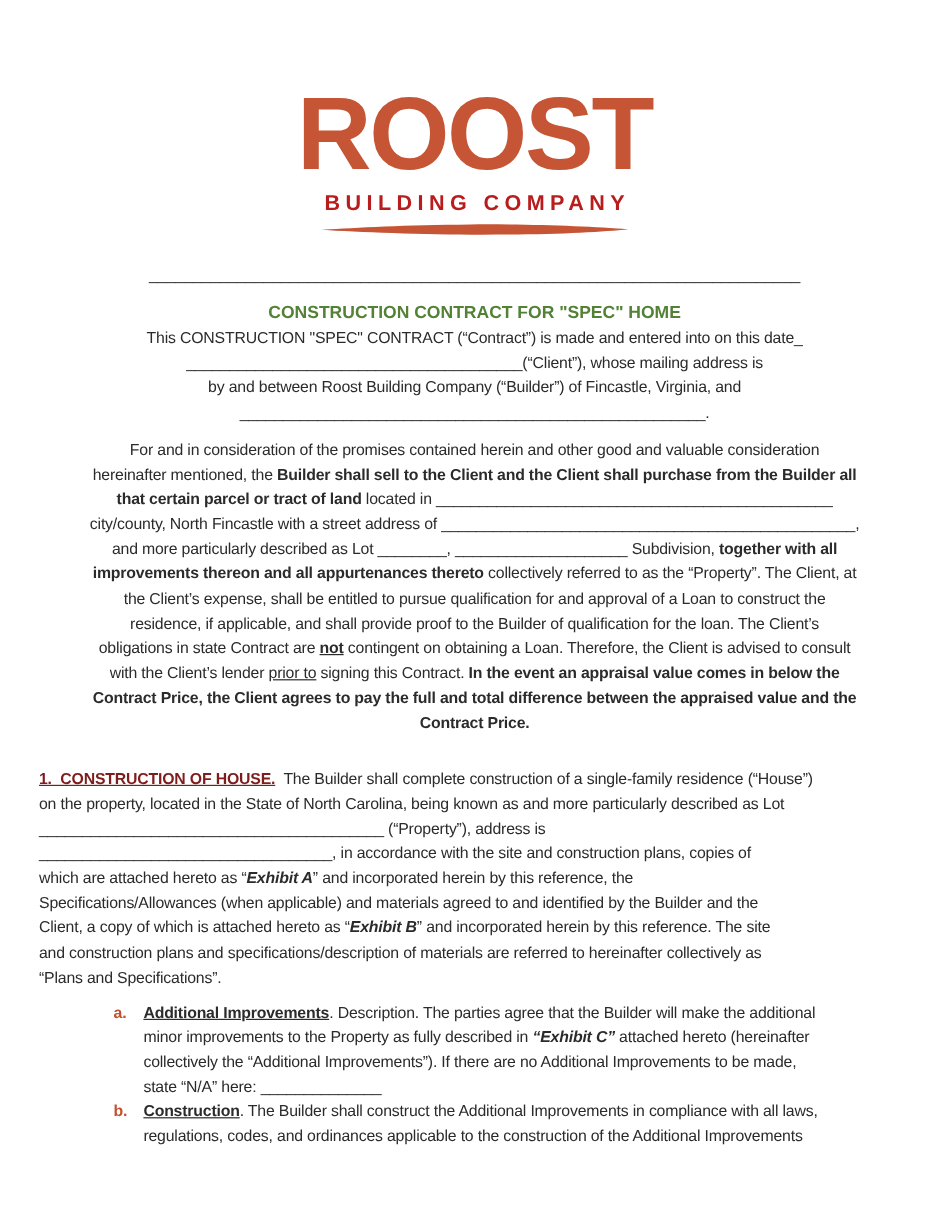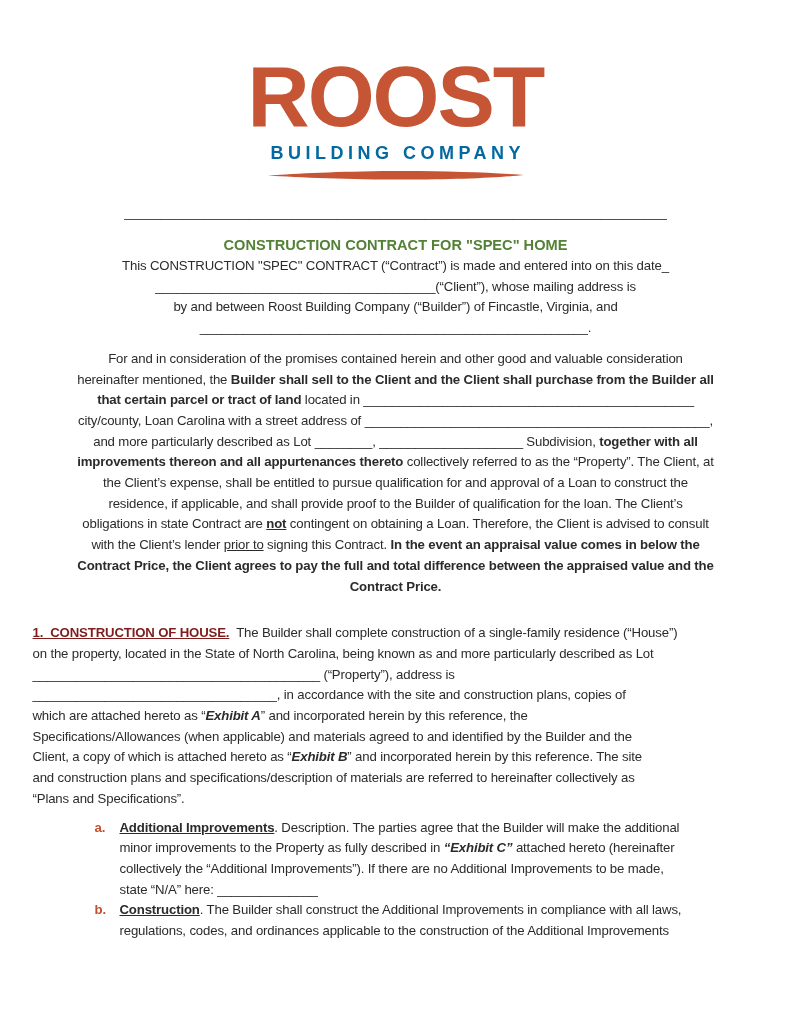--- a/index.html
+++ b/index.html
@@ -1,31 +1,31 @@
 <!DOCTYPE html>
 <html><head>
 <meta charset="utf-8">
 <style>
   html,body{margin:0;padding:0;}
   body{
     width:791px;height:1024px;background:#ffffff;
     font-family:"Liberation Sans",sans-serif;color:#2b2b2b;
     overflow:hidden;
   }
-  .page{width:726px;margin:0 auto;padding-top:52px;}
+  .page{width:726px;margin:0 auto;padding-top:68px;}
 
   
   .logo{ text-align:center; }
   .logo-wordmark{
     font-size:86px;line-height:88px;font-weight:bold;letter-spacing:-2px;
     color:#C65535;
   }
   .logo-subtitle{
     font-size:18px;line-height:22px;font-weight:bold;letter-spacing:4.5px;
-    color:#0369a1;margin-top:2px;text-indent:4.5px;
+    color:#b91c1c;margin-top:2px;text-indent:4.5px;
   }
   .logo-swoosh{display:block;margin:3px auto 0 auto;}
 
   
   .top-rule{
     text-align:center;font-size:13.2px;line-height:20px;margin-top:20px;
     letter-spacing:0;color:#2b2b2b;white-space:pre;overflow:hidden;
   }
   .doc-title{
     margin:12px 0 0 0;text-align:center;
@@ -79,21 +79,21 @@
   <h1 class="doc-title">CONSTRUCTION CONTRACT FOR "SPEC" HOME</h1>
 
   <p class="para center"><span>This CONSTRUCTION "SPEC" CONTRACT (“Contract”) is made and entered into on this date</span><span>_
 </span><span>_______________________________________(“Client”), whose mailing address is
 </span><span>by and between Roost Building Company (“Builder”) of Fincastle, Virginia, and
 </span><span>______________________________________________________.</span></p>
 
   <p class="para center mt10"><span>For and in consideration of the promises contained herein and other good and valuable consideration
 </span><span>hereinafter mentioned, the </span><span class="b">Builder shall sell to the Client and the Client shall purchase from the Builder all
 </span><span class="b">that certain parcel or tract of land</span><span> located in </span><span>______________________________________________
-</span><span>city/county, Loan Carolina with a street address of </span><span>________________________________________________,
+</span><span>city/county, North Fincastle with a street address of </span><span>________________________________________________,
 </span><span>and more particularly described as Lot </span><span>________</span><span>, </span><span>____________________</span><span> Subdivision, </span><span class="b">together with all
 </span><span class="b">improvements thereon and all appurtenances thereto</span><span> collectively referred to as the “Property”. The Client, at
 </span><span>the Client’s expense, shall be entitled to pursue qualification for and approval of a Loan to construct the
 </span><span>residence, if applicable, and shall provide proof to the Builder of qualification for the loan. The Client’s
 </span><span>obligations in state Contract are </span><span class="b u">not</span><span> contingent on obtaining a Loan. Therefore, the Client is advised to consult
 </span><span>with the Client’s lender </span><span class="u">prior to</span><span> signing this Contract. </span><span class="b">In the event an appraisal value comes in below the
 </span><span class="b">Contract Price, the Client agrees to pay the full and total difference between the appraised value and the
 </span><span class="b">Contract Price.</span></p>
 
   <p class="para left mt26"><span class="b u" style="color: #7f1d1d;">1.  CONSTRUCTION OF HOUSE.</span><span>  The Builder shall complete construction of a single-family residence (“House”)

